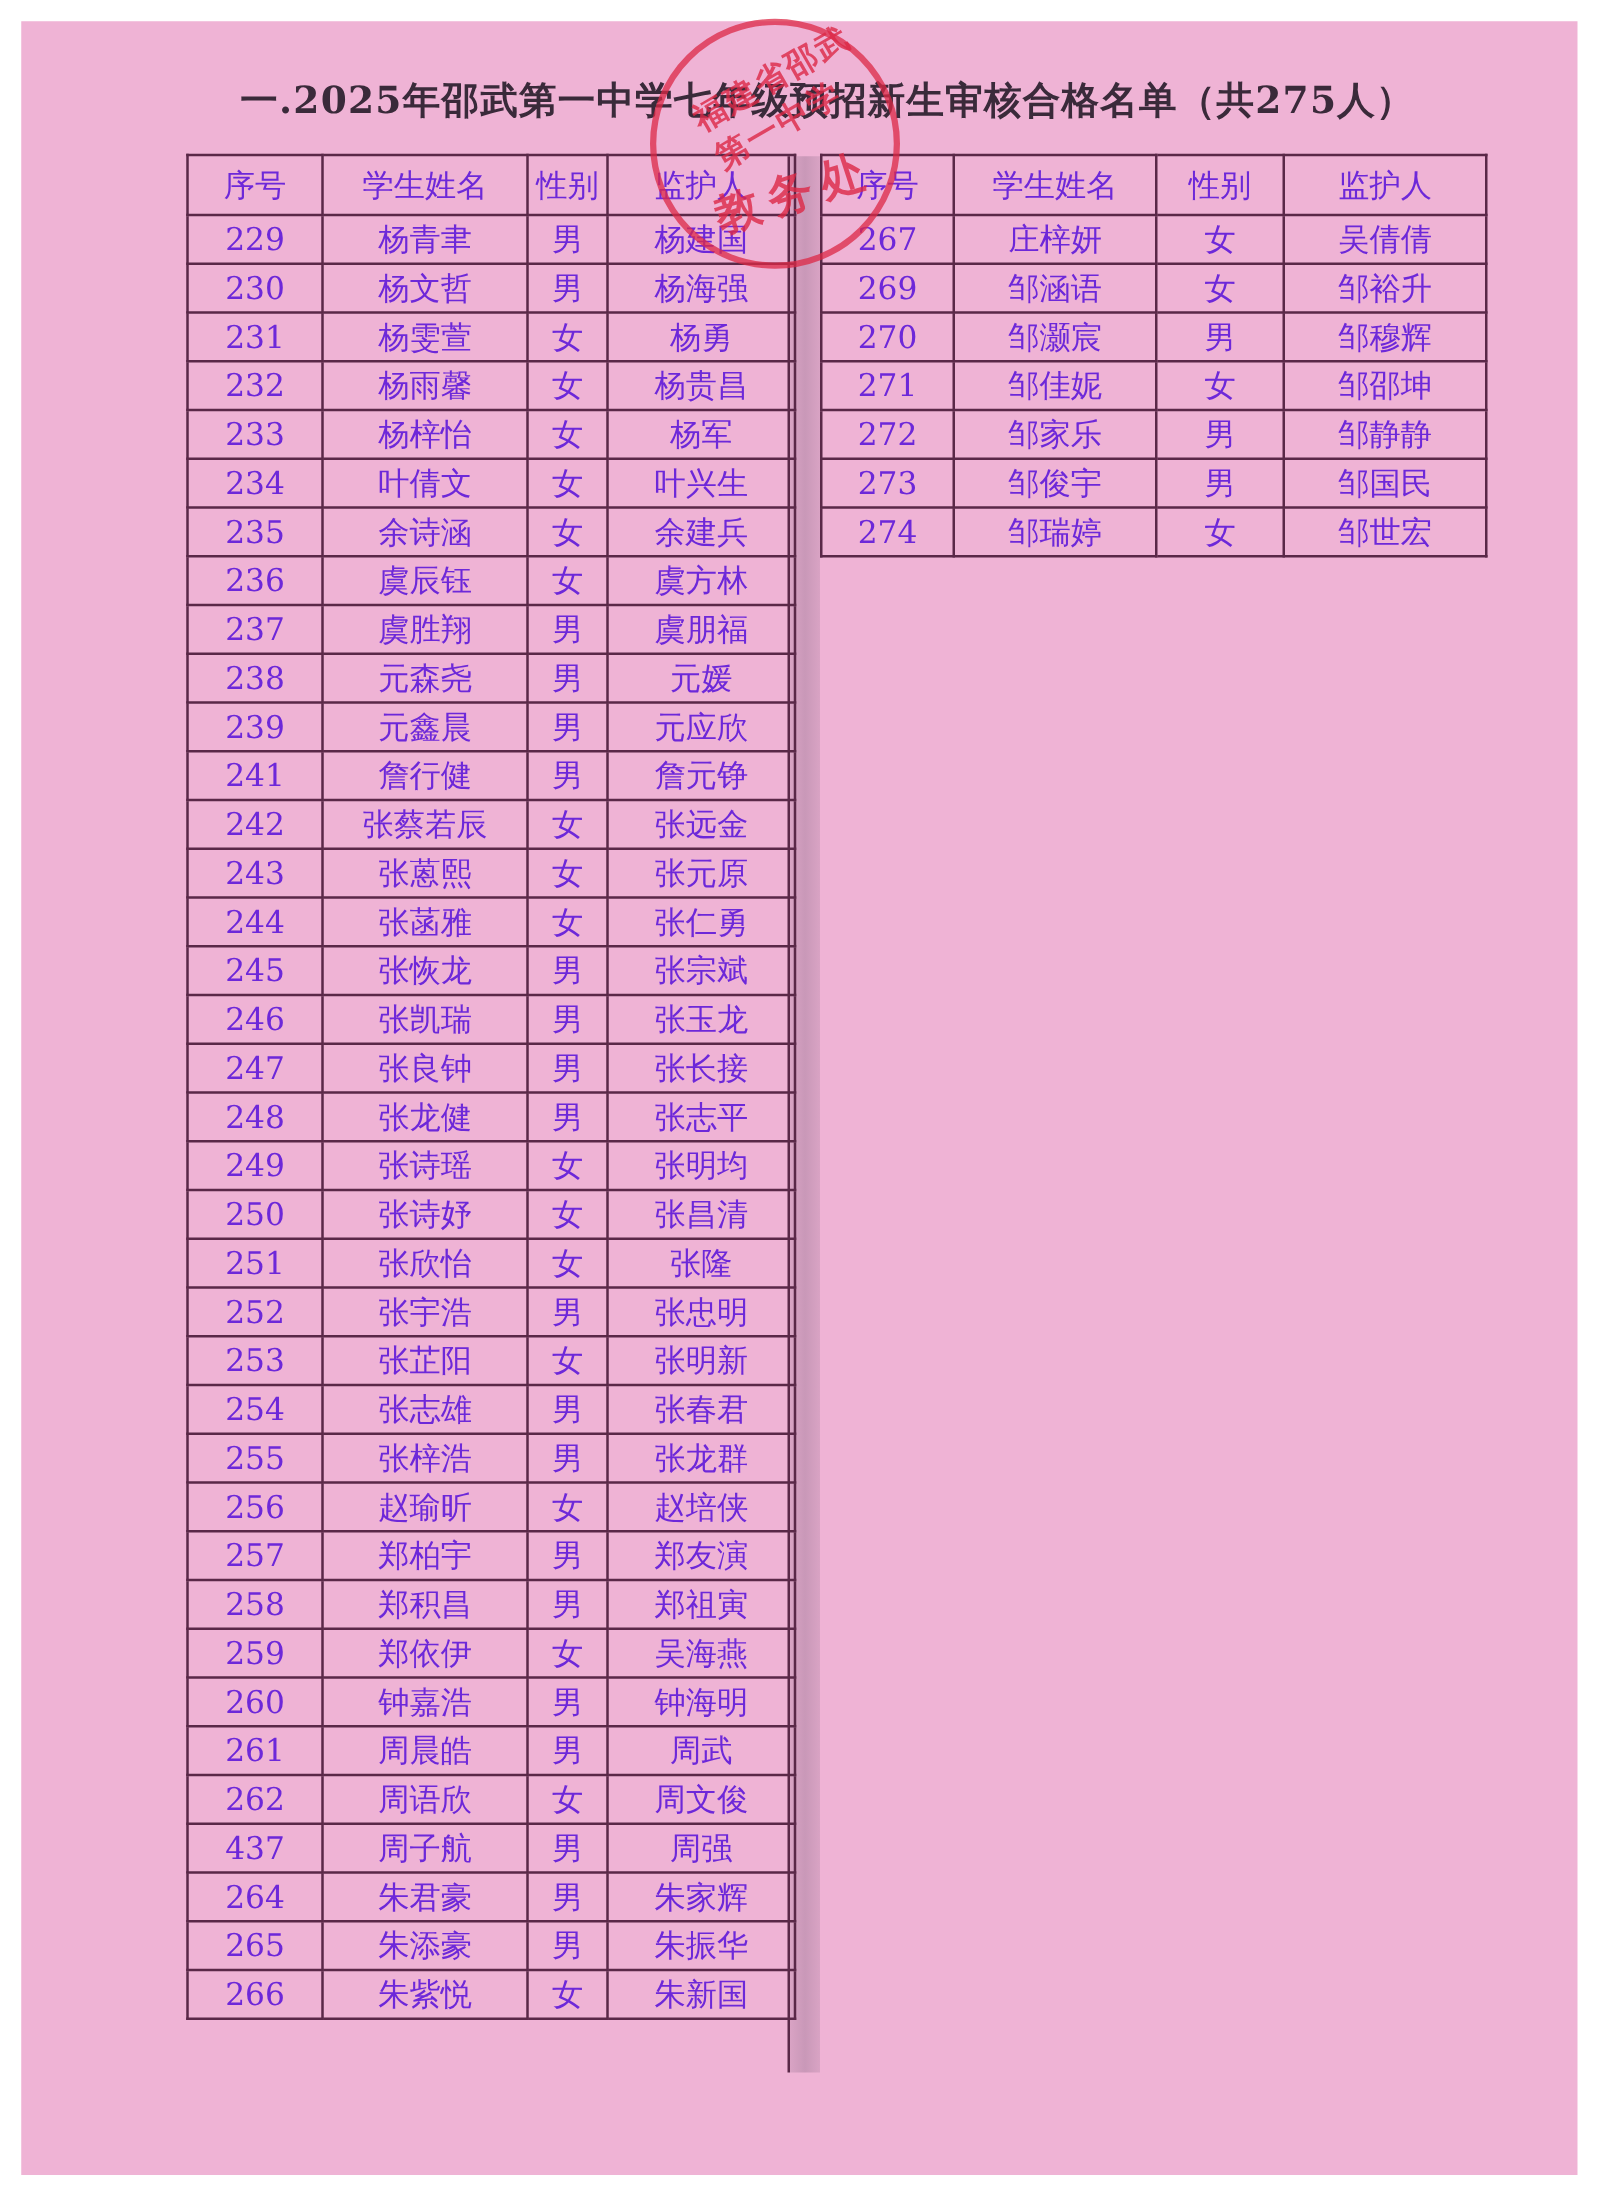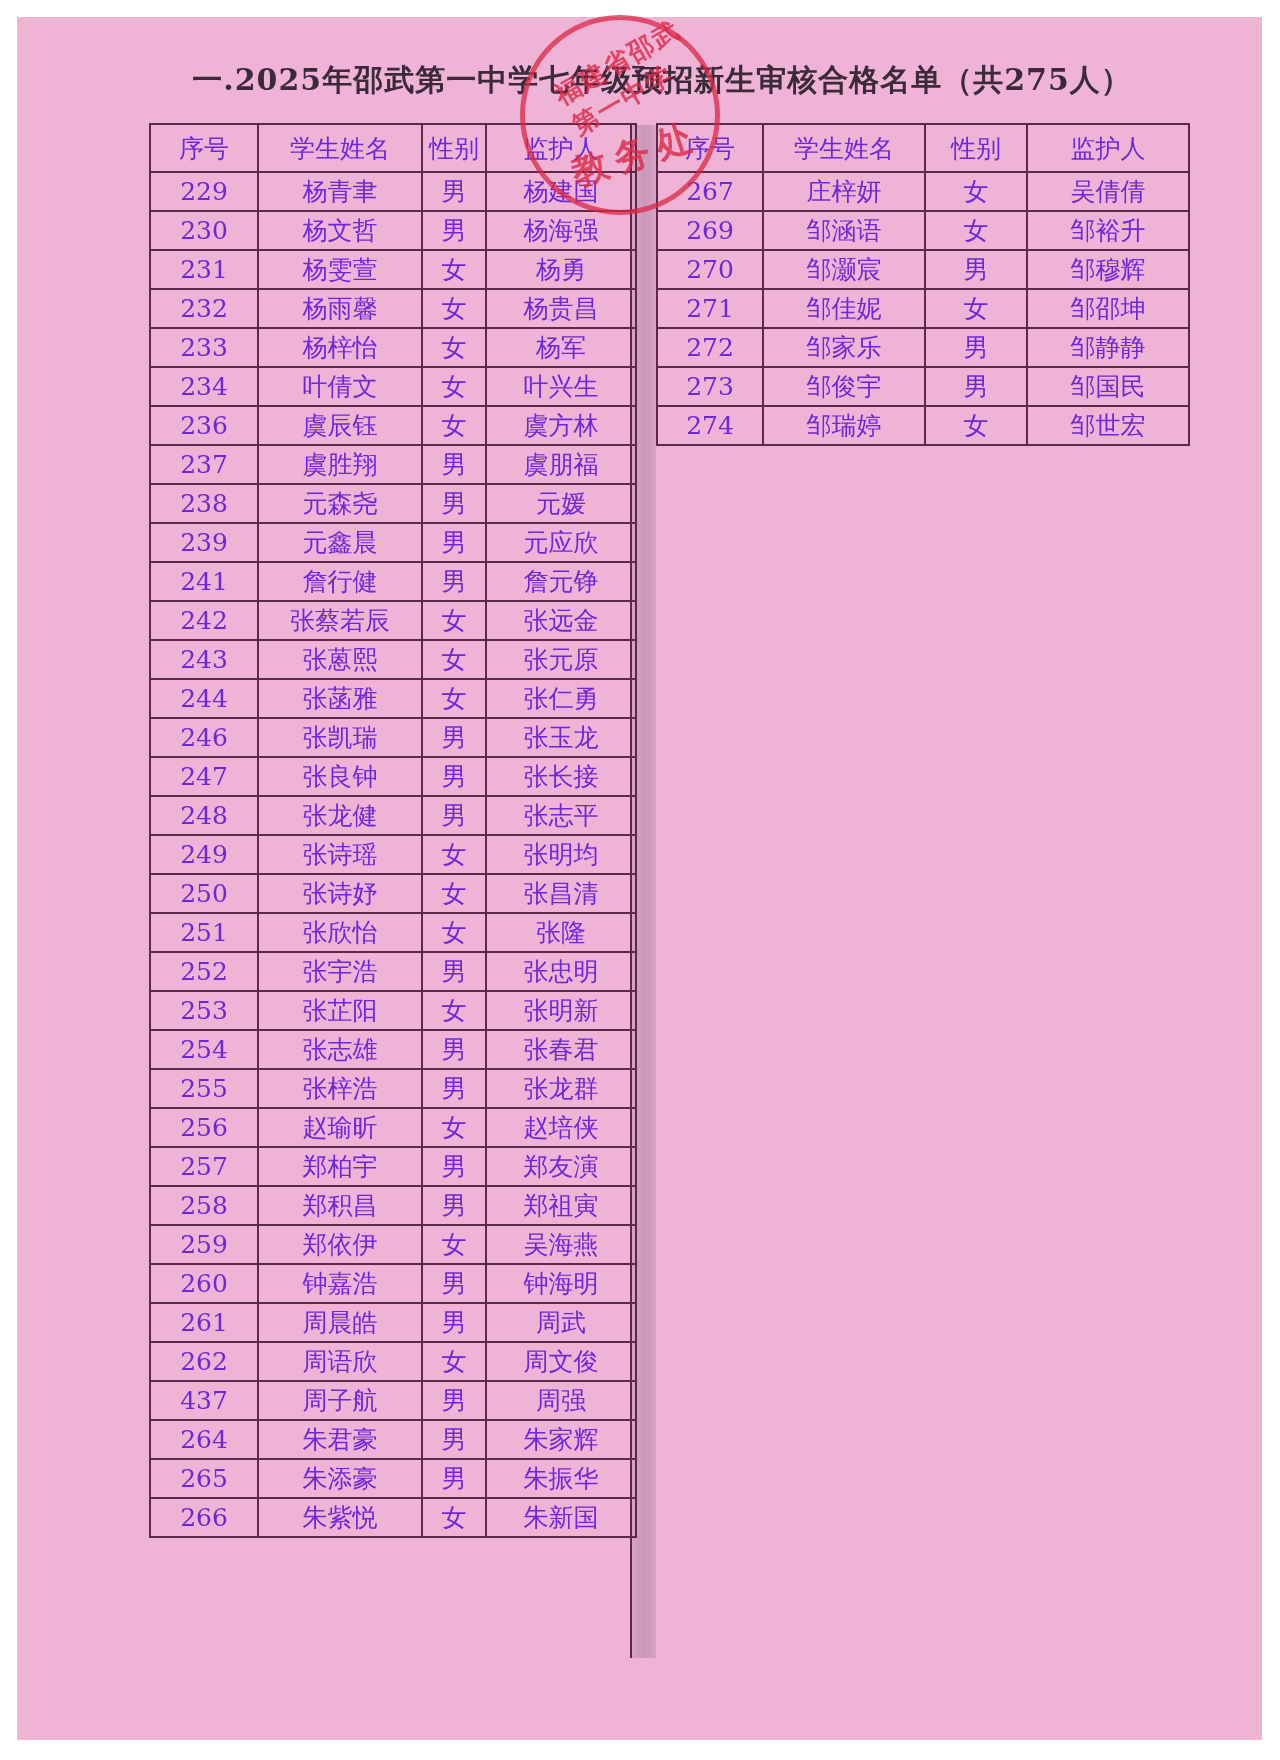--- a/index.html
+++ b/index.html
@@ -98,20 +98,26 @@
         <td>女</td>
         <td>杨军</td>
       </tr>
       <tr>
         <td>234</td>
         <td>叶倩文</td>
         <td>女</td>
         <td>叶兴生</td>
       </tr>
       <tr>
+        <td>235</td>
+        <td>余诗涵</td>
+        <td>女</td>
+        <td>余建兵</td>
+      </tr>
+      <tr>
         <td>236</td>
         <td>虞辰钰</td>
         <td>女</td>
         <td>虞方林</td>
       </tr>
       <tr>
         <td>237</td>
         <td>虞胜翔</td>
         <td>男</td>
         <td>虞朋福</td>
@@ -144,20 +150,26 @@
         <td>243</td>
         <td>张蒽熙</td>
         <td>女</td>
         <td>张元原</td>
       </tr>
       <tr>
         <td>244</td>
         <td>张菡雅</td>
         <td>女</td>
         <td>张仁勇</td>
+      </tr>
+      <tr>
+        <td>245</td>
+        <td>张恢龙</td>
+        <td>男</td>
+        <td>张宗斌</td>
       </tr>
       <tr>
         <td>246</td>
         <td>张凯瑞</td>
         <td>男</td>
         <td>张玉龙</td>
       </tr>
       <tr>
         <td>247</td>
         <td>张良钟</td>

